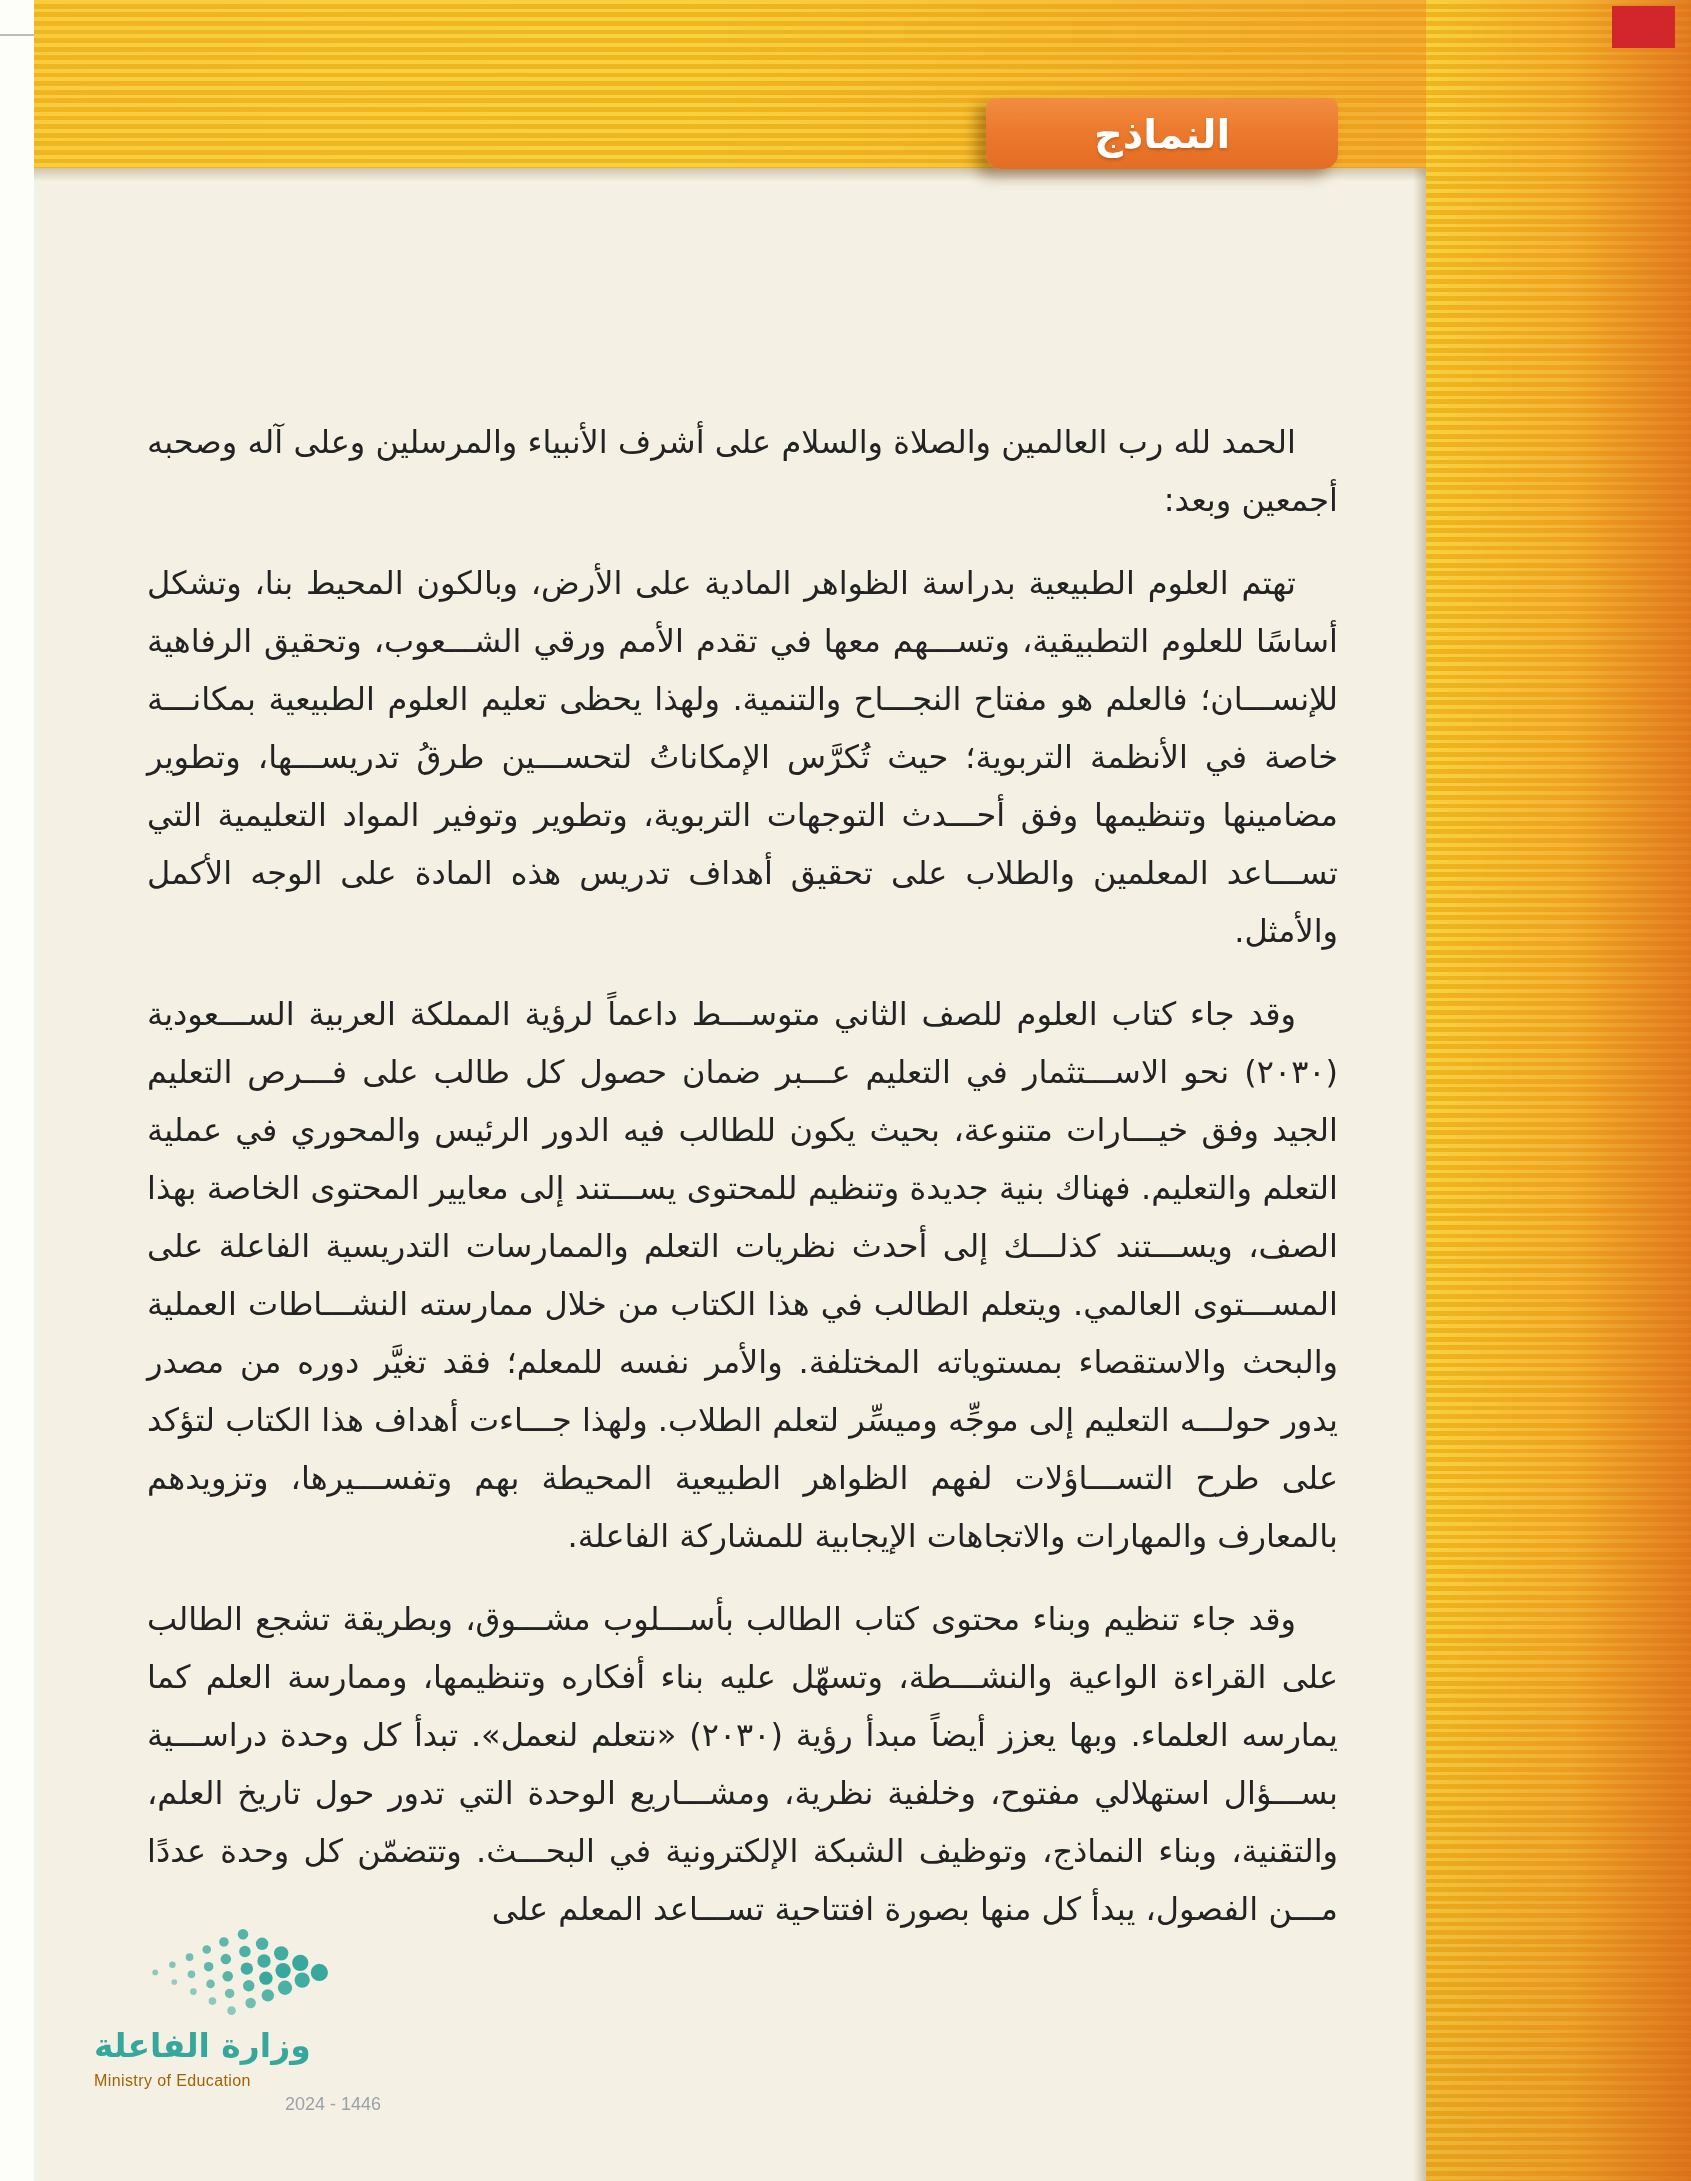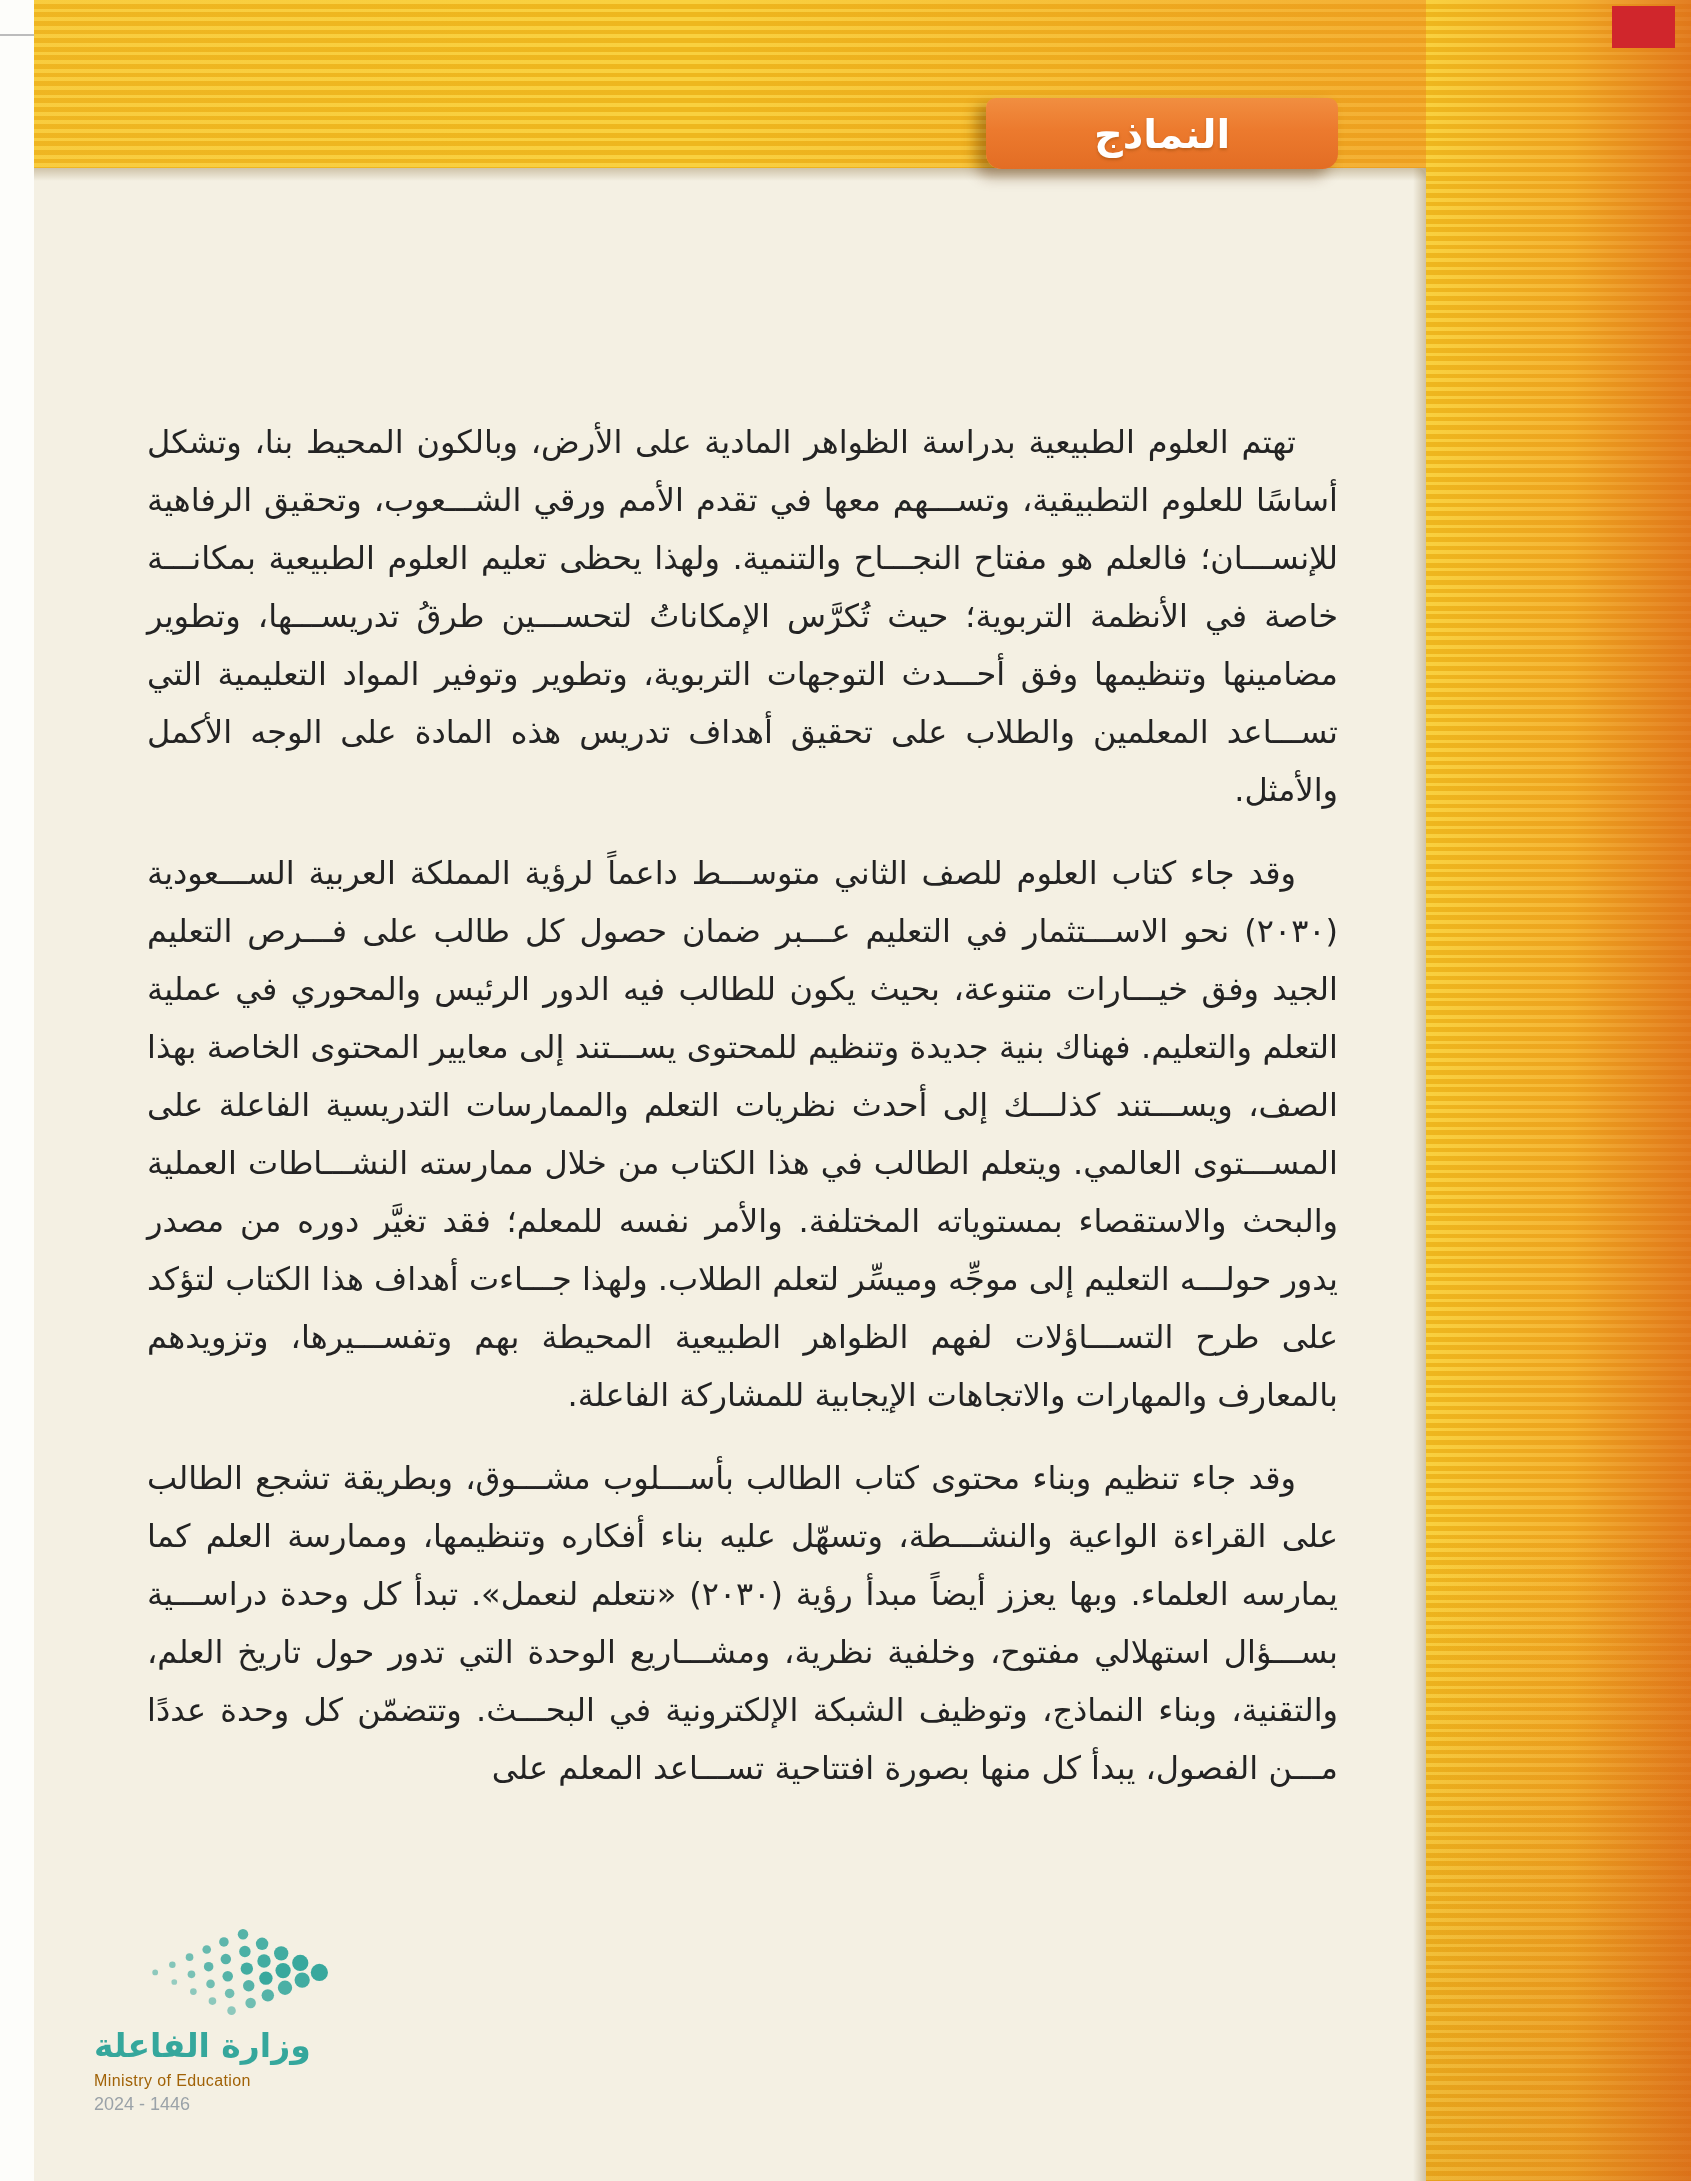--- a/index.html
+++ b/index.html
@@ -87,40 +87,41 @@
   .ministry-ar {
     color: #35a79c; font-size: 33px; font-weight: bold;
     direction: rtl; text-align: left; margin-top: 1.9px;
   }
   .ministry-en {
     color: #a16207; font-size: 16px; letter-spacing: 0.4px;
     font-family: "Liberation Sans", sans-serif; margin-top: 6.7px;
   }
   .edition-year {
     color: #9aa2a8; font-size: 18px;
-    font-family: "Liberation Sans", sans-serif; margin-top: 4.8px;
+    font-family: "Liberation Sans", sans-serif; margin-top: 4.8px; text-align: right;
   }
 </style>
 </head>
 <body>
 
 <div class="canvas">
 
   <div class="band band-top"></div>
   <div class="band band-right"></div>
 
   <div class="edge-line"></div>
 
   <div class="red-marker"></div>
 
   <div class="page-body">
     <div class="shadow-top"></div>
     <div class="shadow-right"></div>
 
     <div class="intro-text">
+      <p>الحمد لله رب العالمين والصلاة والسلام على أشرف الأنبياء والمرسلين وعلى آله وصحبه أجمعين وبعد:</p>
       <p>تهتم العلوم الطبيعية بدراسة الظواهر المادية على الأرض، وبالكون المحيط بنا، وتشكل أساسًا للعلوم التطبيقية، وتســـهم معها في تقدم الأمم ورقي الشـــعوب، وتحقيق الرفاهية للإنســـان؛ فالعلم هو مفتاح النجـــاح والتنمية. ولهذا يحظى تعليم العلوم الطبيعية بمكانـــة خاصة في الأنظمة التربوية؛ حيث تُكرَّس الإمكاناتُ لتحســـين طرقُ تدريســـها، وتطوير مضامينها وتنظيمها وفق أحـــدث التوجهات التربوية، وتطوير وتوفير المواد التعليمية التي تســـاعد المعلمين والطلاب على تحقيق أهداف تدريس هذه المادة على الوجه الأكمل والأمثل.</p>
       <p>وقد جاء كتاب العلوم للصف الثاني متوســـط داعماً لرؤية المملكة العربية الســـعودية (٢٠٣٠) نحو الاســـتثمار في التعليم عـــبر ضمان حصول كل طالب على فـــرص التعليم الجيد وفق خيـــارات متنوعة، بحيث يكون للطالب فيه الدور الرئيس والمحوري في عملية التعلم والتعليم. فهناك بنية جديدة وتنظيم للمحتوى يســـتند إلى معايير المحتوى الخاصة بهذا الصف، ويســـتند كذلـــك إلى أحدث نظريات التعلم والممارسات التدريسية الفاعلة على المســـتوى العالمي. ويتعلم الطالب في هذا الكتاب من خلال ممارسته النشـــاطات العملية والبحث والاستقصاء بمستوياته المختلفة. والأمر نفسه للمعلم؛ فقد تغيَّر دوره من مصدر يدور حولـــه التعليم إلى موجِّه وميسِّر لتعلم الطلاب. ولهذا جـــاءت أهداف هذا الكتاب لتؤكد على طرح التســـاؤلات لفهم الظواهر الطبيعية المحيطة بهم وتفســـيرها، وتزويدهم بالمعارف والمهارات والاتجاهات الإيجابية للمشاركة الفاعلة.</p>
       <p>وقد جاء تنظيم وبناء محتوى كتاب الطالب بأســـلوب مشـــوق، وبطريقة تشجع الطالب على القراءة الواعية والنشـــطة، وتسهّل عليه بناء أفكاره وتنظيمها، وممارسة العلم كما يمارسه العلماء. وبها يعزز أيضاً مبدأ رؤية (٢٠٣٠) «نتعلم لنعمل». تبدأ كل وحدة دراســـية بســـؤال استهلالي مفتوح، وخلفية نظرية، ومشـــاريع الوحدة التي تدور حول تاريخ العلم، والتقنية، وبناء النماذج، وتوظيف الشبكة الإلكترونية في البحـــث. وتتضمّن كل وحدة عددًا مـــن الفصول، يبدأ كل منها بصورة افتتاحية تســـاعد المعلم على</p>
     </div>
   </div>
 
   <div class="intro-tab">
     <span class="tab-label">النماذج</span>
   </div>
 

